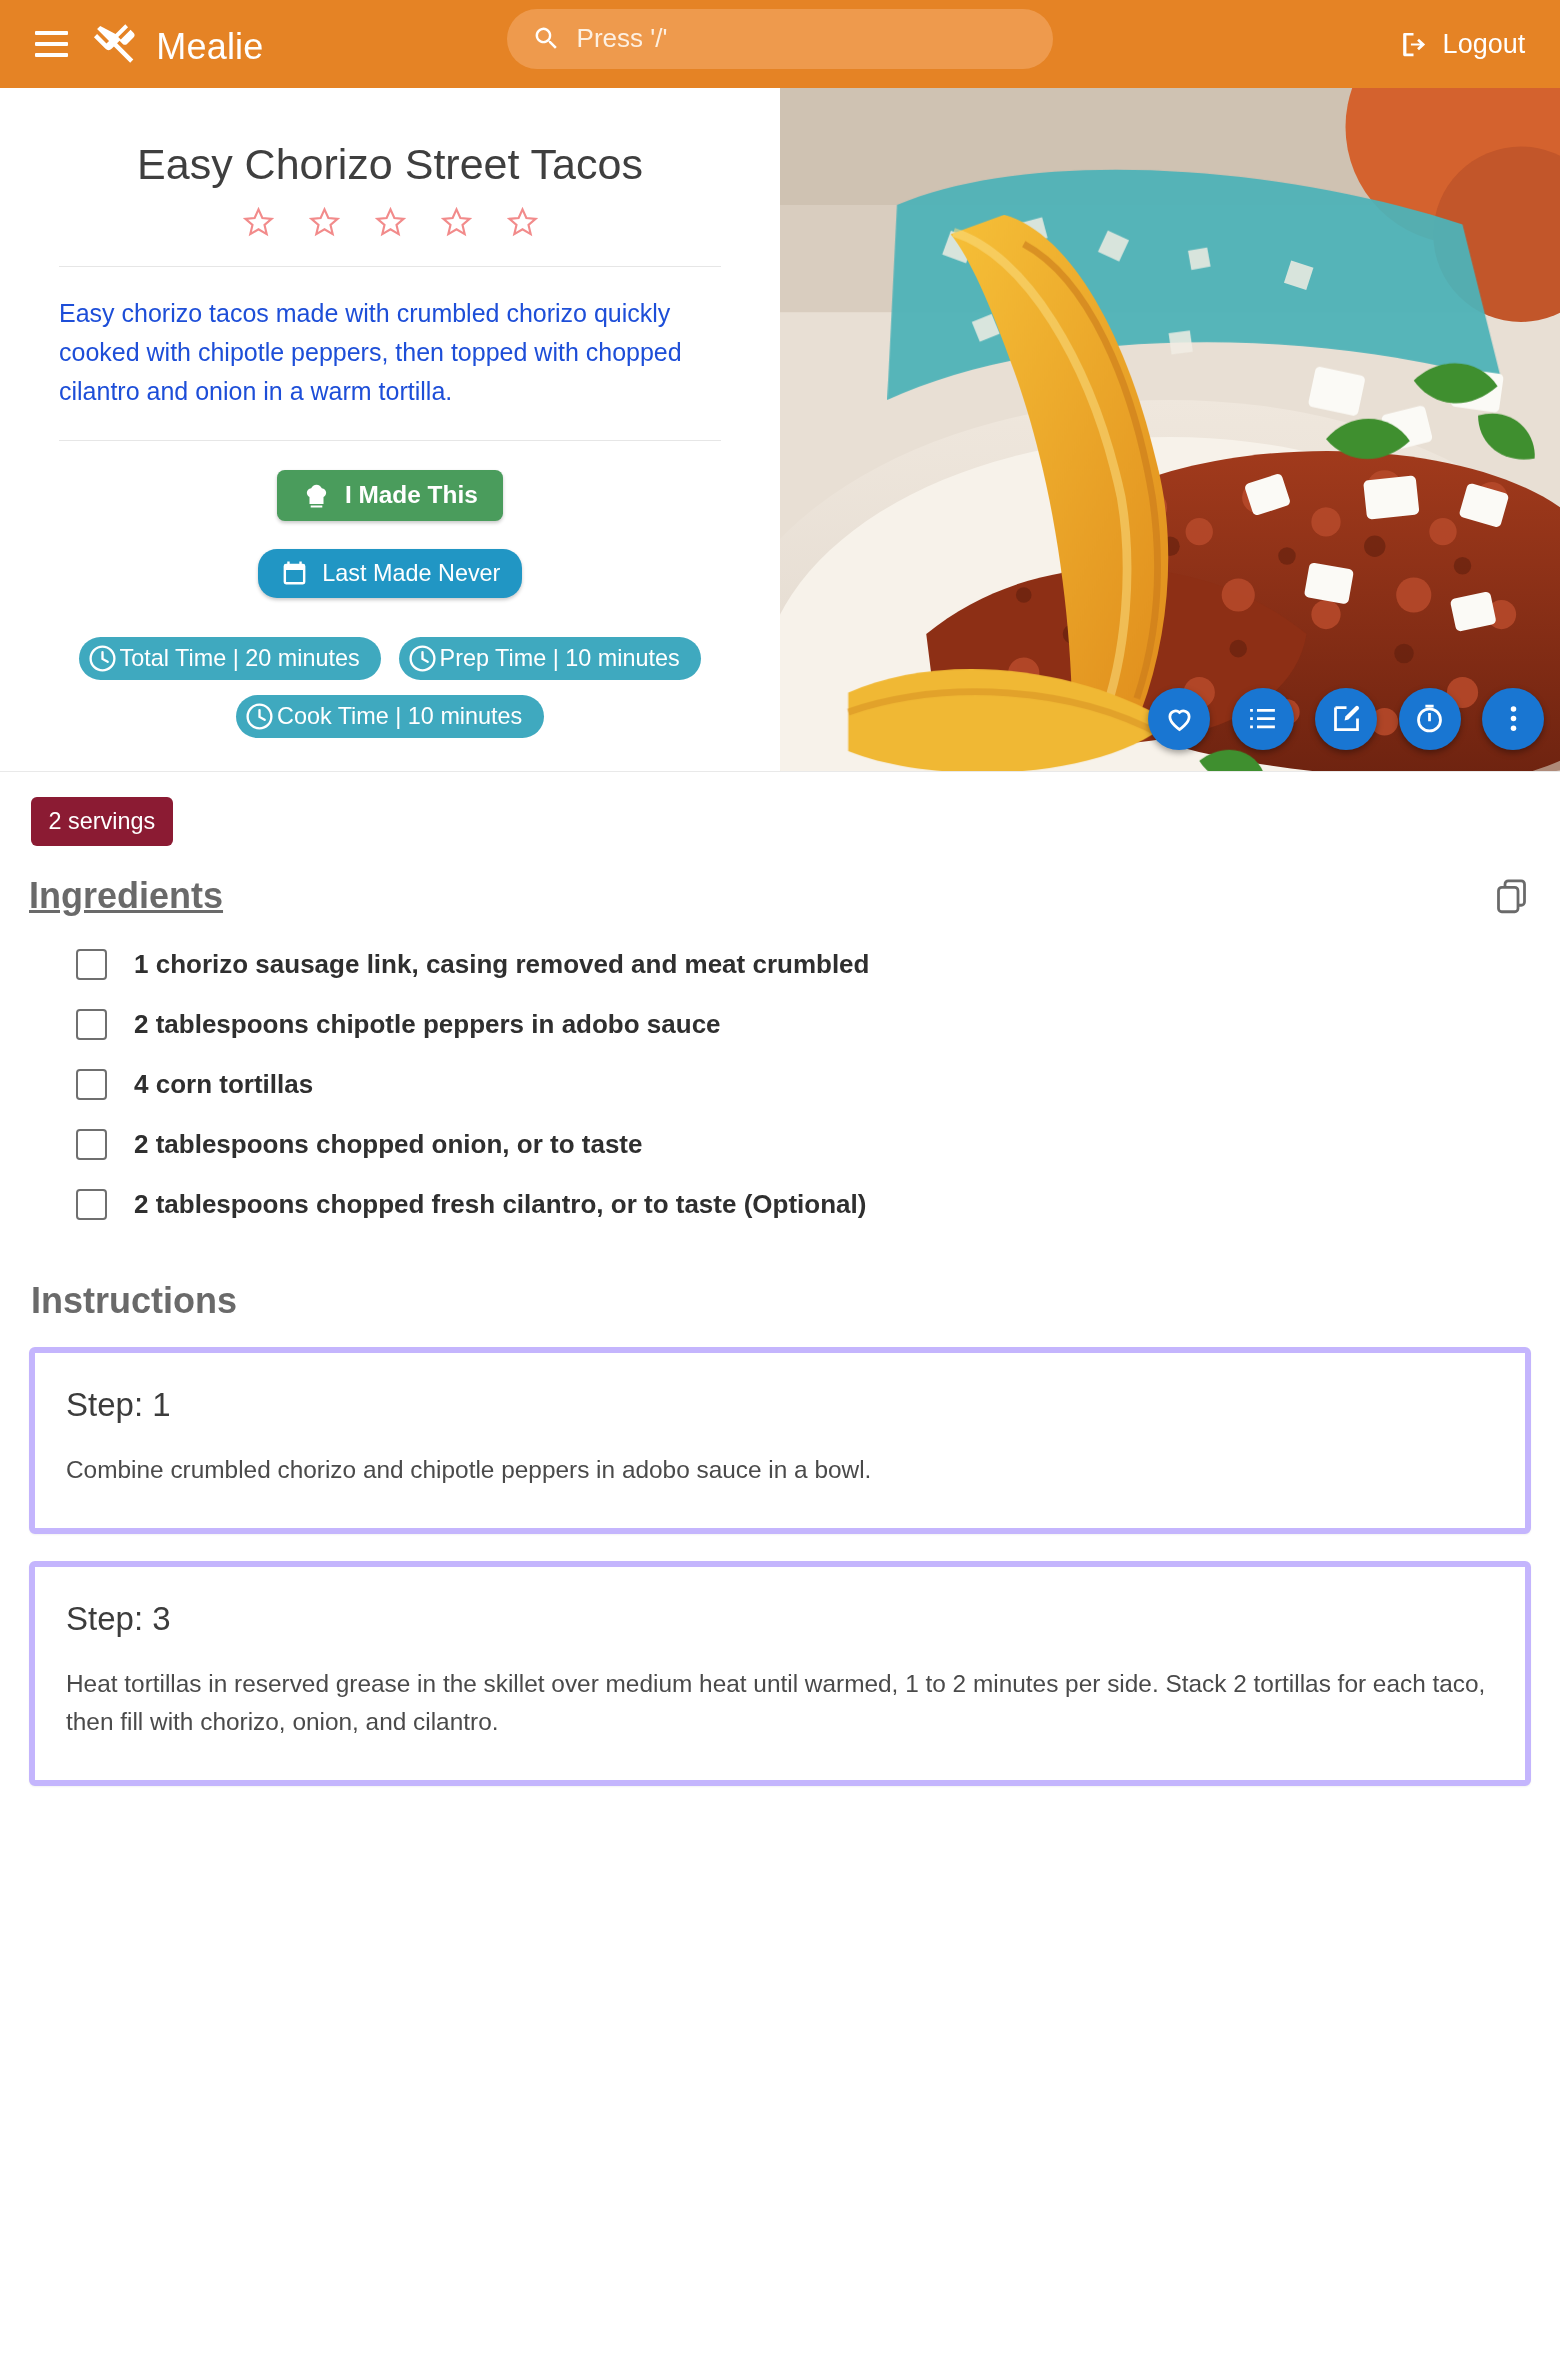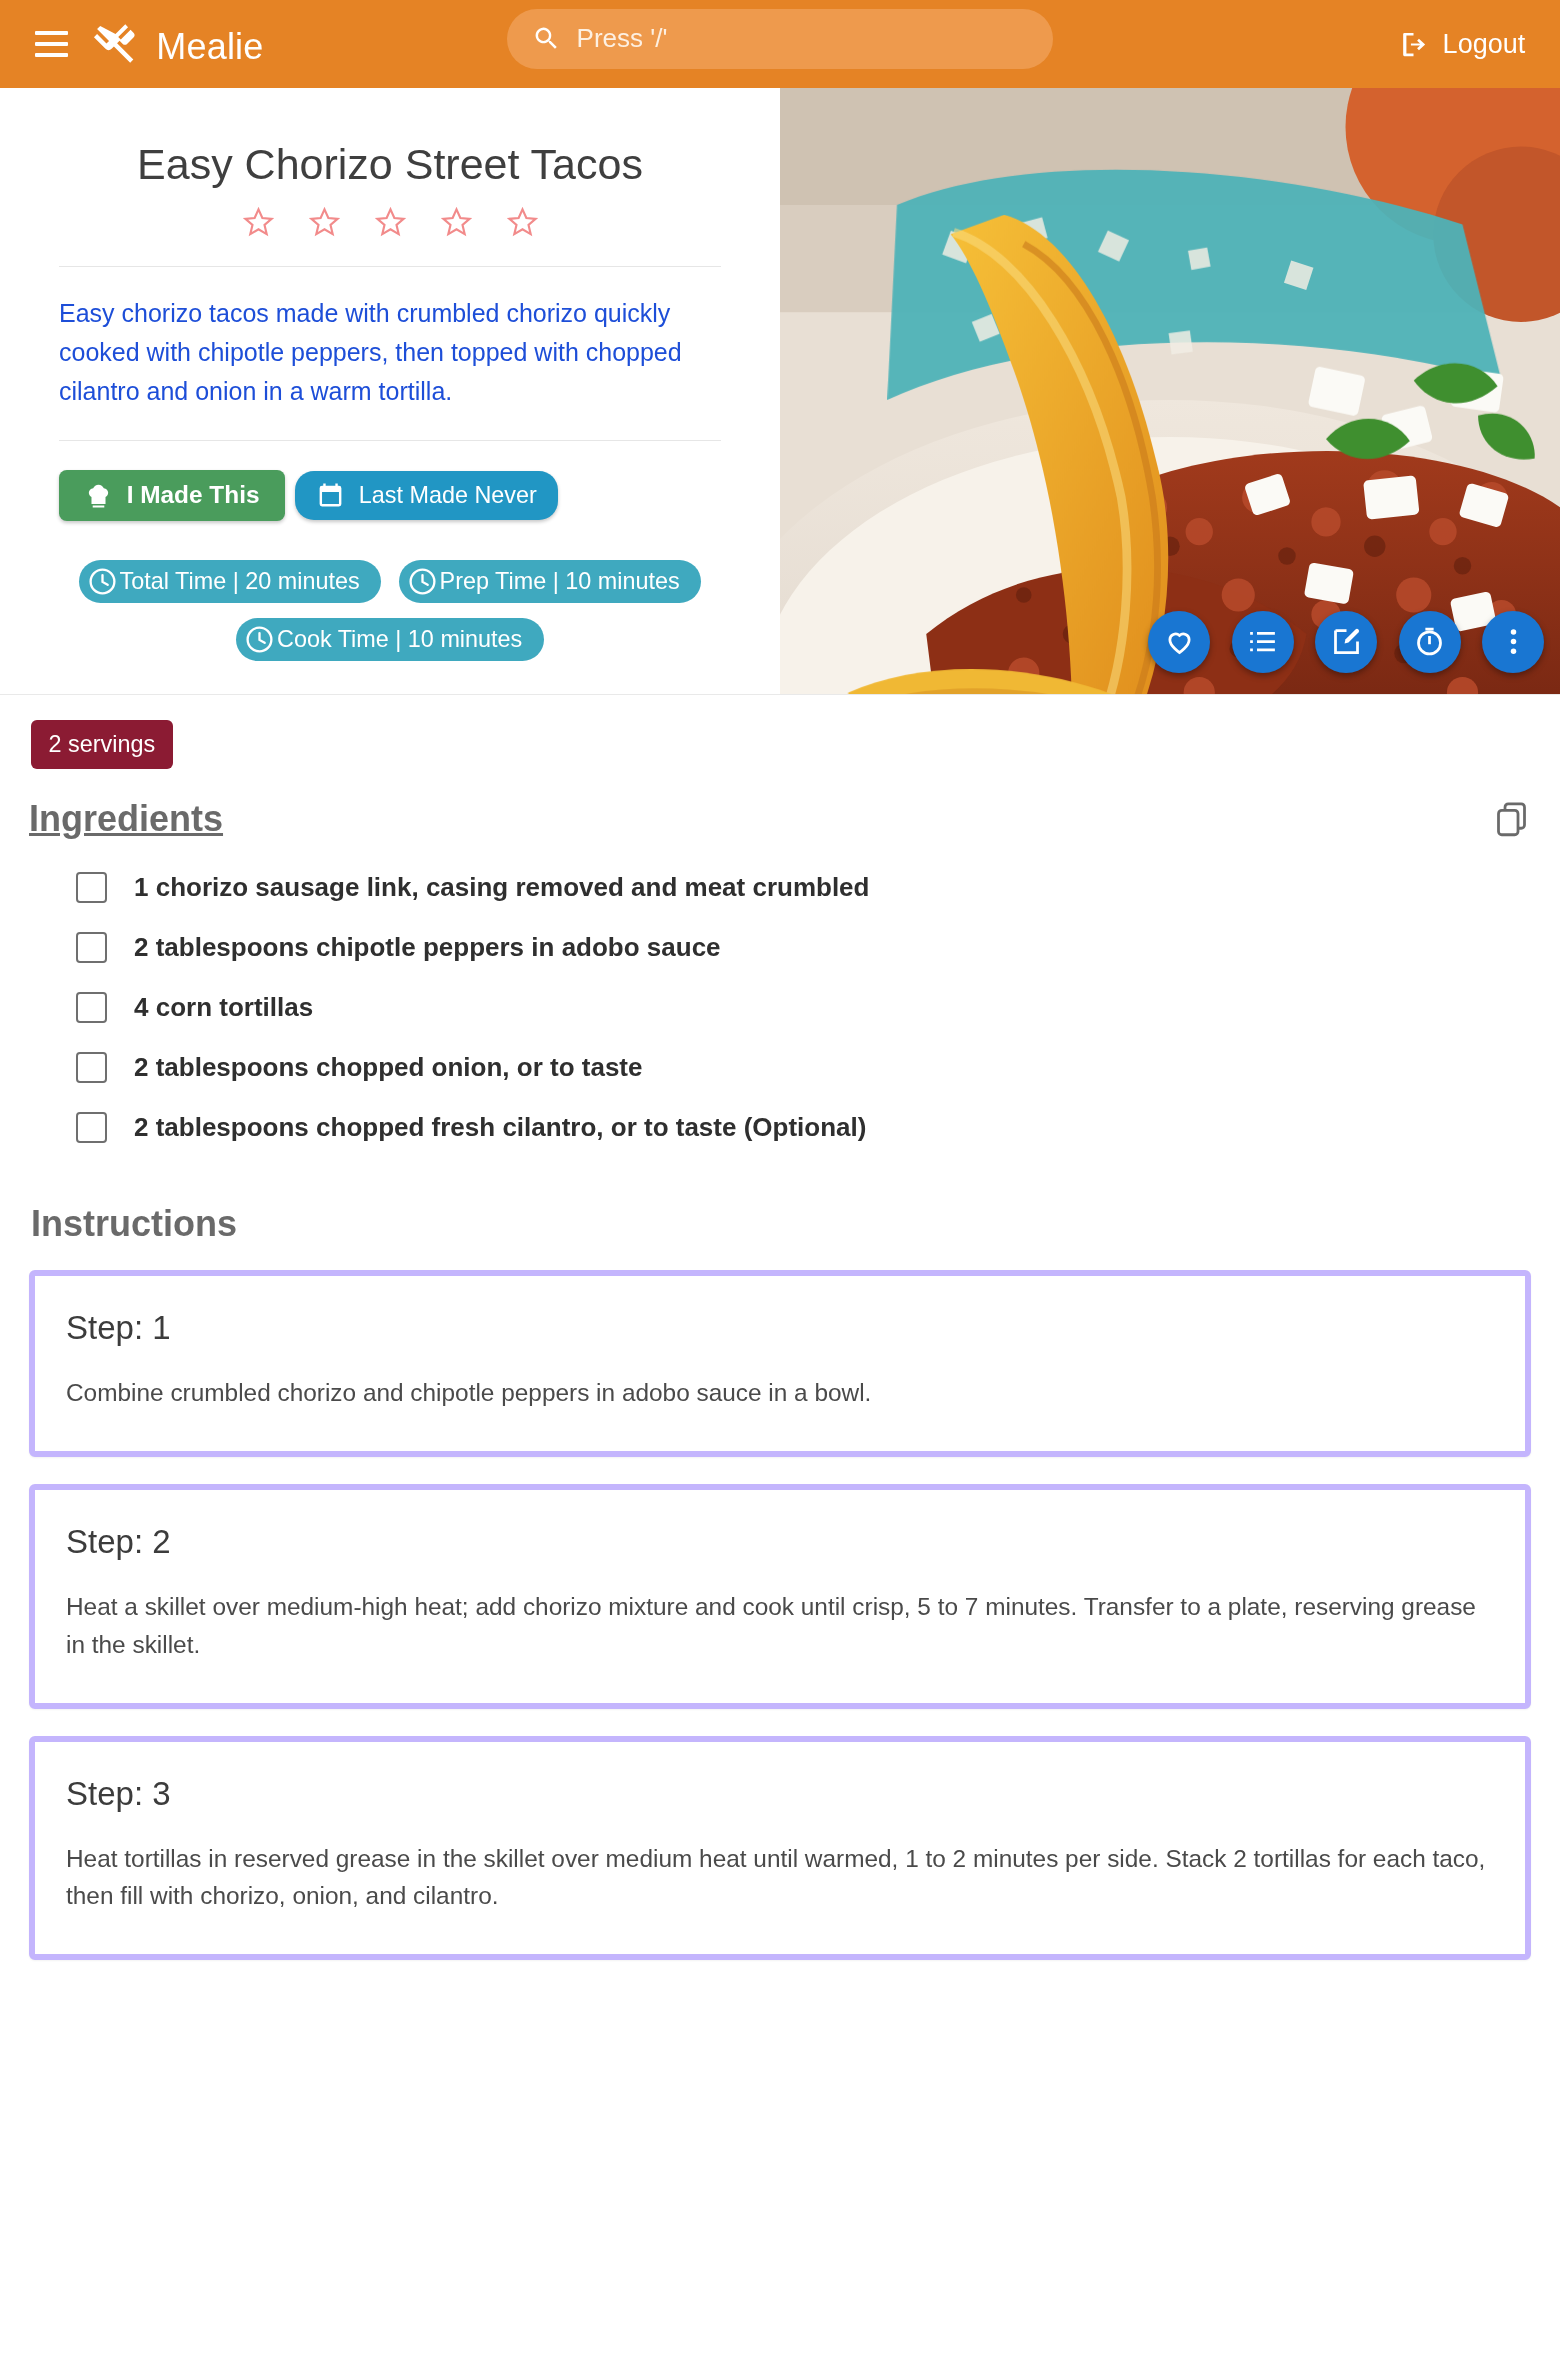--- a/index.html
+++ b/index.html
@@ -79,21 +79,21 @@
   }
   .stars { display: flex; justify-content: center; gap: 29px; margin-bottom: 25px; }
   .star { width: 37px; height: 37px; }
   .divider { height: 1px; background: #e6e6e6; margin: 0 0 27px 0; }
   .recipe-desc {
     font-size: 25px;
     line-height: 1.55;
     color: #1d4ed8;
     margin: 0 0 29px 0;
   }
-  .made-block { display: flex; flex-direction: row; align-items: center; gap: 10px; margin-top: 29px; }
+  .made-block { display: flex; flex-direction: column; align-items: center; gap: 28px; margin-top: 29px; }
   .btn-made {
     background: #4a9c5c;
     color: #fff;
     border: none;
     border-radius: 7.8px;
     height: 51px;
     padding: 0 25px;
     font-size: 24.4px;
     font-weight: 700;
     display: inline-flex; align-items: center; gap: 13.7px;
@@ -512,24 +512,20 @@
       </li>
     </ul>
 
     <div class="instr-title">Instructions</div>
 
     <div class="step-card">
       <div class="step-head">Step: 1</div>
       <div class="step-body">Combine crumbled chorizo and chipotle peppers in adobo sauce in a bowl.</div>
     </div>
 
-    <div class="step-card">
-      <div class="step-head">Step: 2</div>
-      <div class="step-body">Heat a skillet over medium-high heat; add chorizo mixture and cook until crisp, 5 to 7 minutes. Transfer to a plate, reserving grease in the skillet.</div>
-    </div>
 
     <div class="step-card">
       <div class="step-head">Step: 3</div>
       <div class="step-body">Heat tortillas in reserved grease in the skillet over medium heat until warmed, 1 to 2 minutes per side. Stack 2 tortillas for each taco, then fill with chorizo, onion, and cilantro.</div>
     </div>
 
   </div>
 </div>
 
 

